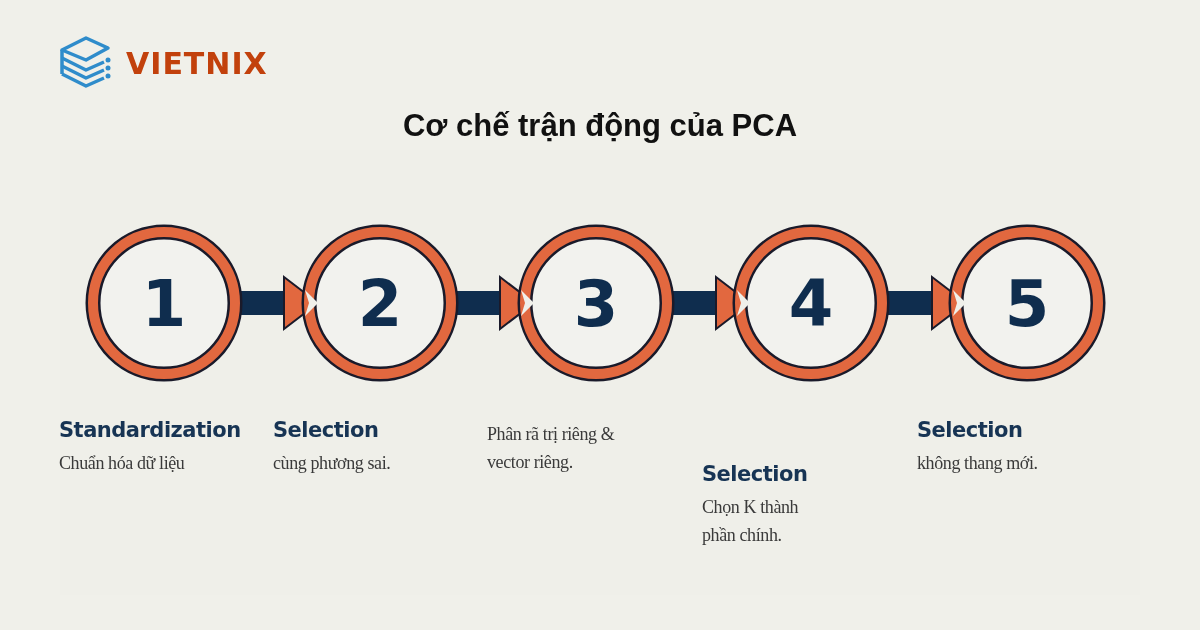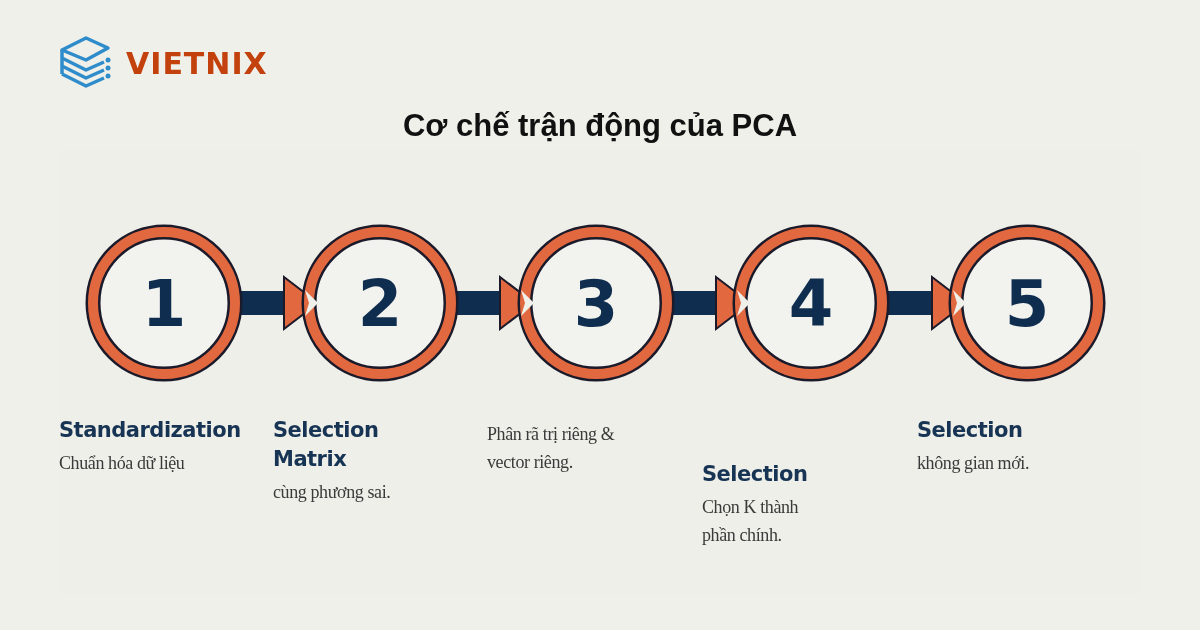--- a/index.html
+++ b/index.html
@@ -100,21 +100,20 @@
 
 <div class="step-text" style="left:59px;">
   <div class="step-label">Standardization</div>
   <div class="step-desc">
     <div>Chuẩn hóa dữ liệu</div>
   </div>
 </div>
 <div class="step-text" style="left:273px;">
   <div class="step-label">
     <div>Selection</div>
-      <div>Matrix</div>
   </div>
   <div class="step-desc">
       <div>cùng phương sai.</div>
   </div>
 </div>
 <div class="step-text" style="left:487px;">
   <div class="step-desc">
     <div>Phân rã trị riêng &amp;</div>
       <div>vector riêng.</div>
   </div>
@@ -122,15 +121,15 @@
 <div class="step-text" style="left:702px;margin-top:44px;">
   <div class="step-label">Selection</div>
   <div class="step-desc">
     <div>Chọn K thành</div>
       <div>phần chính.</div>
   </div>
 </div>
 <div class="step-text" style="left:917px;">
   <div class="step-label">Selection</div>
   <div class="step-desc">
-      <div>không gian mới.</div>
+      <div>không thang mới.</div>
   </div>
 </div>
 
 </body></html>

